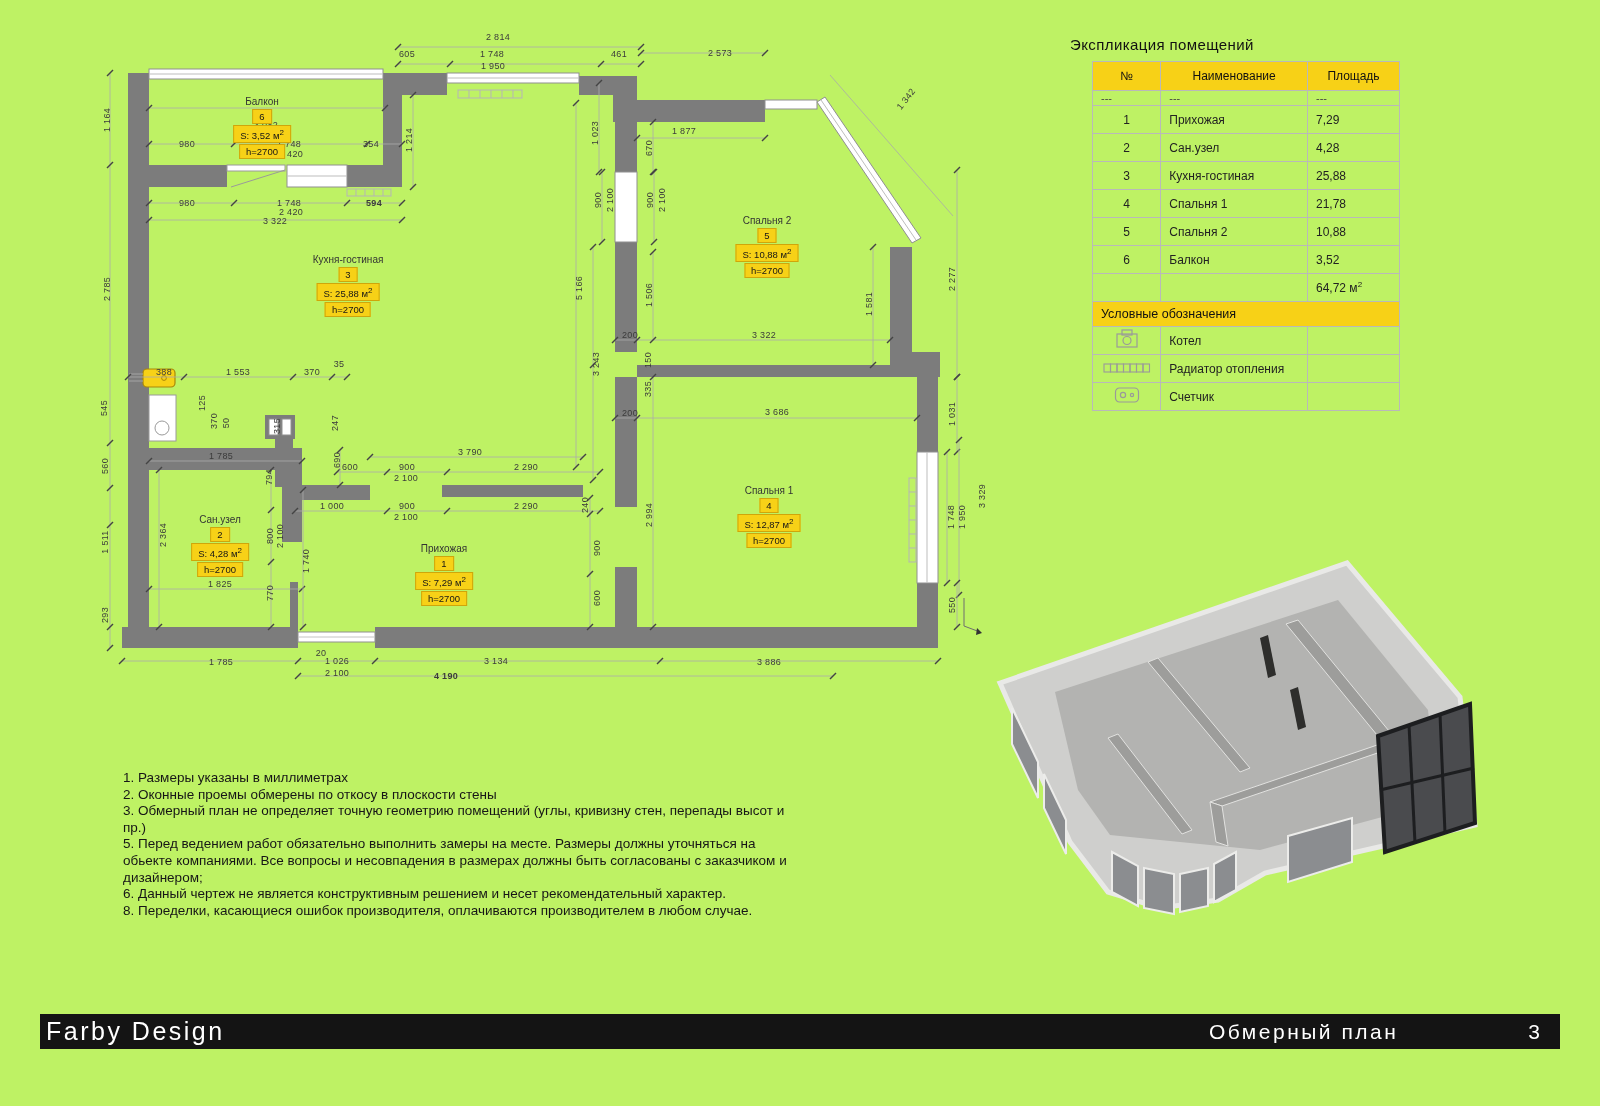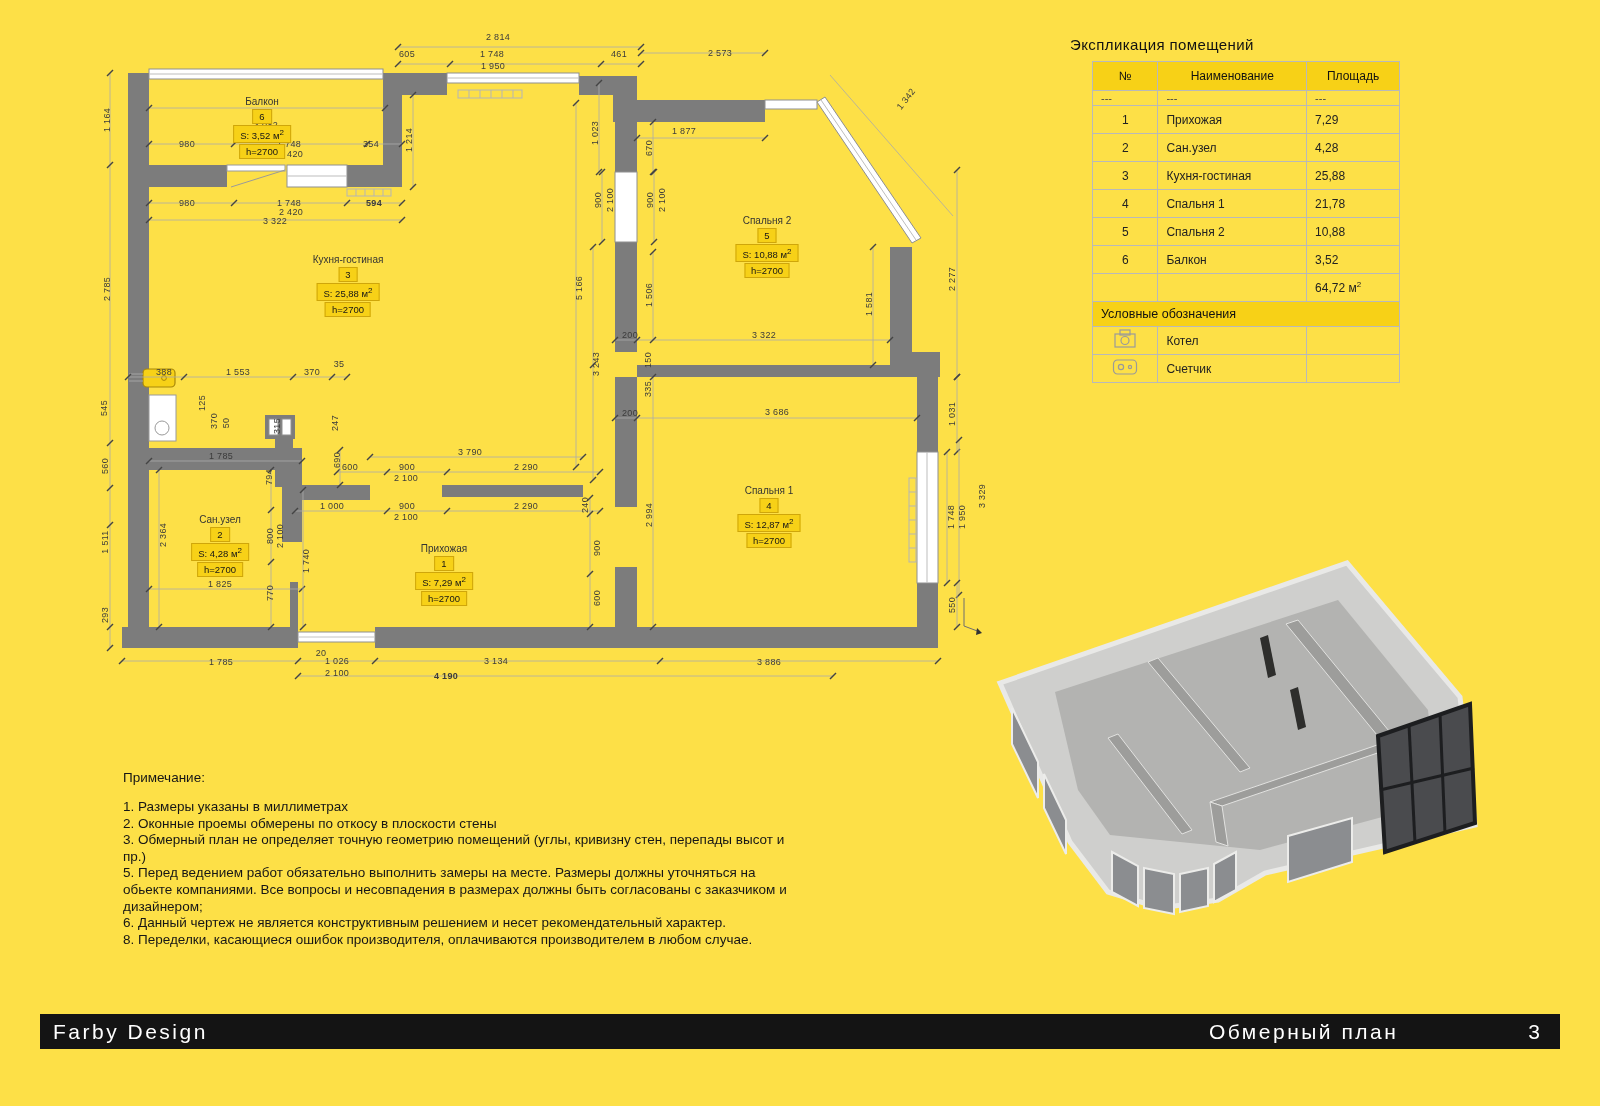--- a/index.html
+++ b/index.html
@@ -1,18 +1,18 @@
 <!DOCTYPE html>
 <html><head>
 <meta charset="utf-8">
 <style>
   html,body{margin:0;padding:0;background:#fff;}
   body{width:1600px;height:1106px;position:relative;overflow:hidden;
        font-family:"Liberation Sans",sans-serif;color:#1c1c1c;}
-  .page{position:absolute;inset:0;background:#fde047;}
+  .page{position:absolute;inset:0;background:#bef264;}
 
   
   #plan{position:absolute;left:85px;top:20px;width:880px;height:665px;}
   #plan svg{position:absolute;left:0;top:0;}
   .dim{position:absolute;transform:translate(-50%,-50%);font-size:9px;color:#3b3b3b;
        white-space:nowrap;letter-spacing:.3px;}
   .room-label{position:absolute;transform:translateX(-50%);text-align:center;}
   .room-name{font-size:10px;color:#333;margin-bottom:2px;white-space:nowrap;}
   .room-chip{background:#F7D117;border:1px solid #cfa60a;font-size:9.5px;line-height:13px;
        padding:0 6px;margin:1px auto 0;color:#161616;white-space:nowrap;width:fit-content;}
@@ -35,21 +35,21 @@
   #iso{position:absolute;left:960px;top:540px;width:560px;height:420px;}
 
   
   #notes{position:absolute;left:123px;top:770px;width:680px;color:#161616;}
   #notes .nt{font-size:13.5px;margin-bottom:14px;}
   #notes .nl{font-size:13.5px;line-height:16.6px;}
 
   
   #footer{position:absolute;left:40px;top:1014px;width:1520px;height:35px;background:#141414;
           color:#fff;display:flex;align-items:center;}
-  #footer .brand{font-size:21px;letter-spacing:2.5px;margin-left:13px;}
+  #footer .brand{font-size:25px;letter-spacing:2.5px;margin-left:6px;}
   #footer .sheet{font-size:21px;letter-spacing:2.5px;margin-left:auto;margin-right:130px;}
   #footer .pageno{font-size:21px;margin-right:20px;}
 </style>
 </head>
 <body>
 
 <div class="page">
 
   <div id="plan">
     <svg id="plan-svg" width="880" height="665" viewBox="0 0 880 665">
@@ -472,20 +472,33 @@
           <tr>
             <td class="num icon-cell"><svg width="28" height="22" viewBox="0 0 28 22" fill="none" stroke="#9a9a9a" stroke-width="1.2">
                 <rect x="9" y="2" width="10" height="5"></rect>
                 <rect x="4" y="6" width="20" height="13"></rect>
                 <circle cx="14" cy="12.5" r="4"></circle>
               </svg></td>
             <td class="nam">Котел</td>
             <td class="are"></td>
           </tr>
           <tr>
+            <td class="num icon-cell"><svg width="48" height="10" viewBox="0 0 48 10" fill="none" stroke="#9a9a9a" stroke-width="1.1">
+                <rect x="1" y="1" width="6.5" height="8"></rect>
+                <rect x="7.5" y="1" width="6.5" height="8"></rect>
+                <rect x="14" y="1" width="6.5" height="8"></rect>
+                <rect x="20.5" y="1" width="6.5" height="8"></rect>
+                <rect x="27" y="1" width="6.5" height="8"></rect>
+                <rect x="33.5" y="1" width="6.5" height="8"></rect>
+                <rect x="40" y="1" width="6.5" height="8"></rect>
+              </svg></td>
+            <td class="nam">Радиатор отопления</td>
+            <td class="are"></td>
+          </tr>
+          <tr>
             <td class="num icon-cell"><svg width="26" height="18" viewBox="0 0 26 18" fill="none" stroke="#9a9a9a" stroke-width="1.2">
                 <rect x="1.5" y="2" width="23" height="14" rx="4"></rect>
                 <circle cx="9" cy="9" r="2.6"></circle>
                 <circle cx="18" cy="9" r="1.6"></circle>
               </svg></td>
             <td class="nam">Счетчик</td>
             <td class="are"></td>
           </tr>
         </tbody>
     </table>
@@ -534,21 +547,20 @@
       <g>
         <polygon points="418,196 510,164 515,283 425,312" fill="#4a4b4e" stroke="#1d1e20" stroke-width="4"></polygon>
         <line x1="449" y1="185" x2="455" y2="303" stroke="#1d1e20" stroke-width="3"></line>
         <line x1="480" y1="174" x2="485" y2="293" stroke="#1d1e20" stroke-width="3"></line>
         <line x1="420" y1="250" x2="514" y2="228" stroke="#1d1e20" stroke-width="3"></line>
       </g>
     </svg>
   </div>
 
   <div id="notes">
-    <div class="nt">Примечание:</div>
     <div id="notes-lines">
         <div class="nl">1. Размеры указаны в миллиметрах</div>
         <div class="nl">2. Оконные проемы обмерены по откосу в плоскости стены</div>
         <div class="nl">3. Обмерный план не определяет точную геометрию помещений (углы, кривизну стен, перепады высот и пр.)</div>
         <div class="nl">5. Перед ведением работ обязательно выполнить замеры на месте. Размеры должны уточняться на обьекте компаниями. Все вопросы и несовпадения в размерах должны быть согласованы с заказчиком и дизайнером;</div>
         <div class="nl">6. Данный чертеж не является конструктивным решением и несет рекомендательный характер.</div>
         <div class="nl">8. Переделки, касающиеся ошибок производителя, оплачиваются производителем в любом случае.</div>
       </div>
   </div>
 

